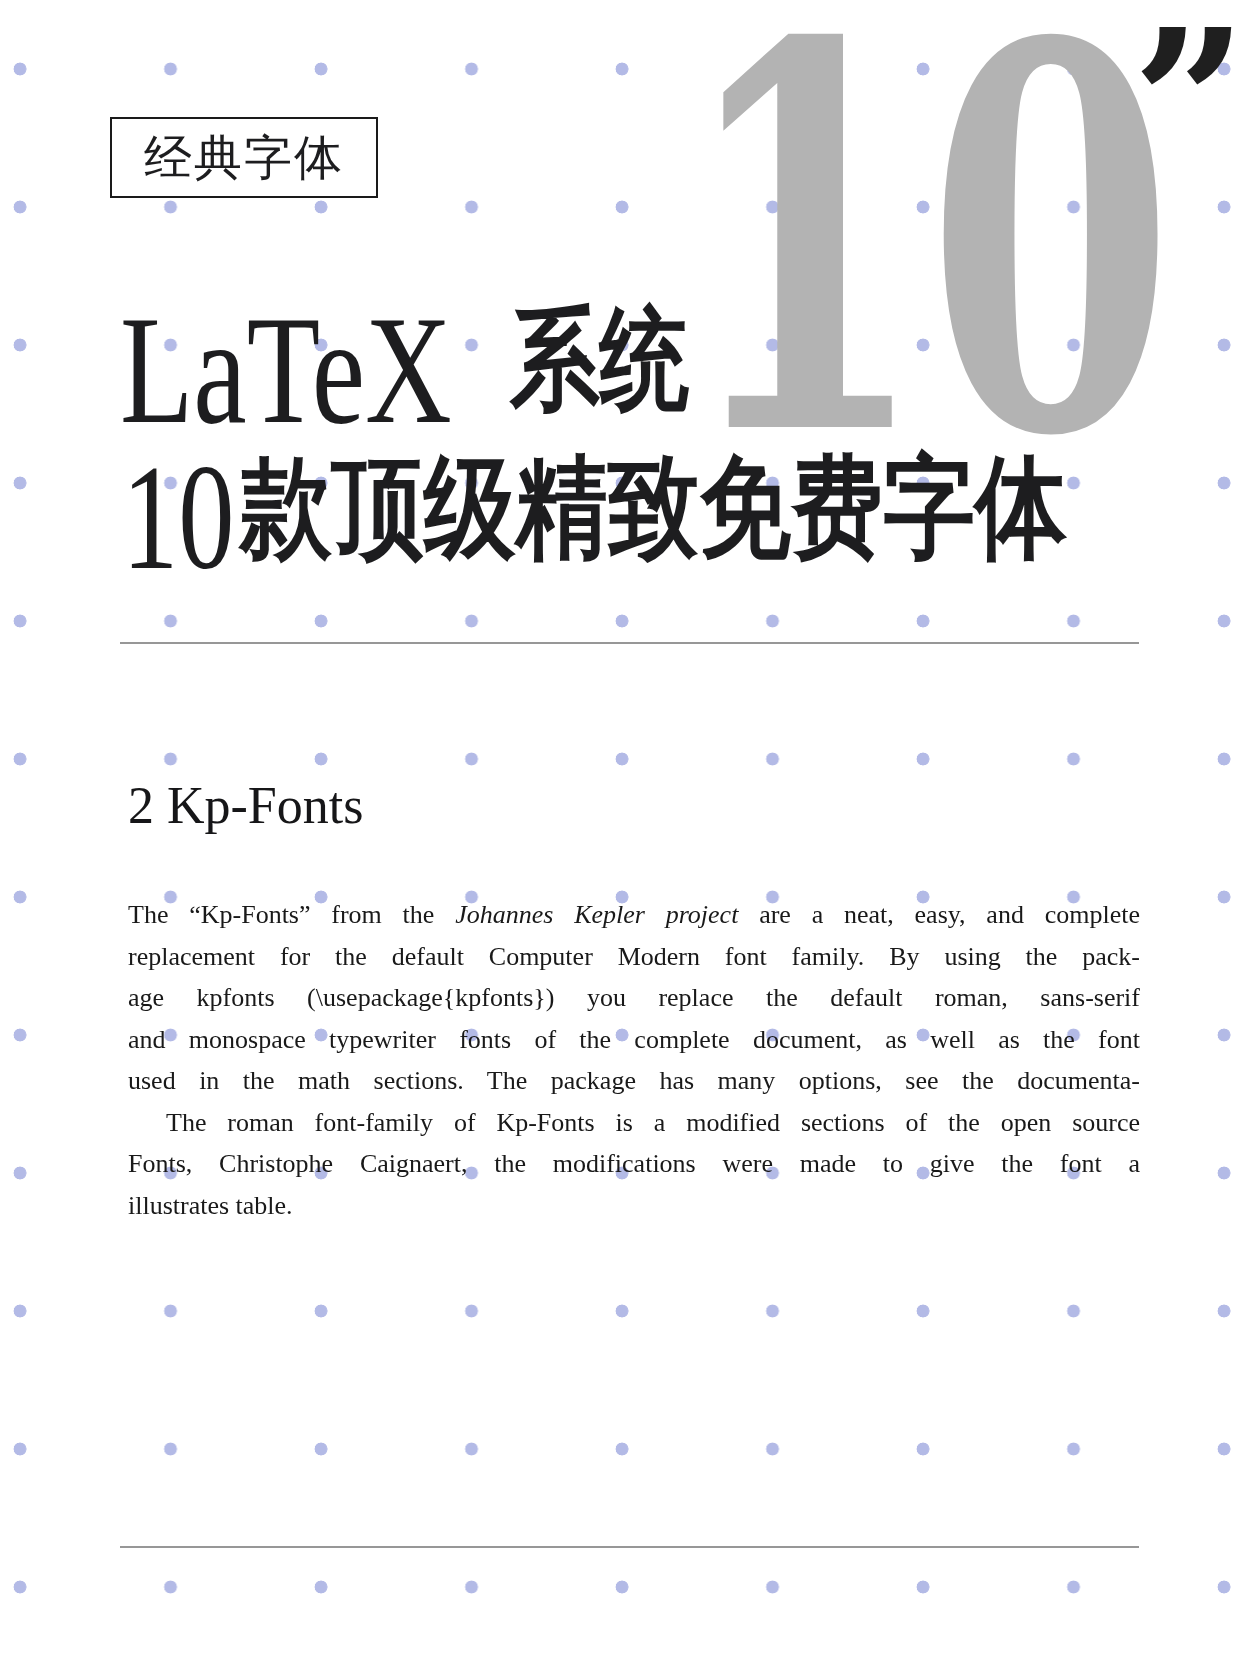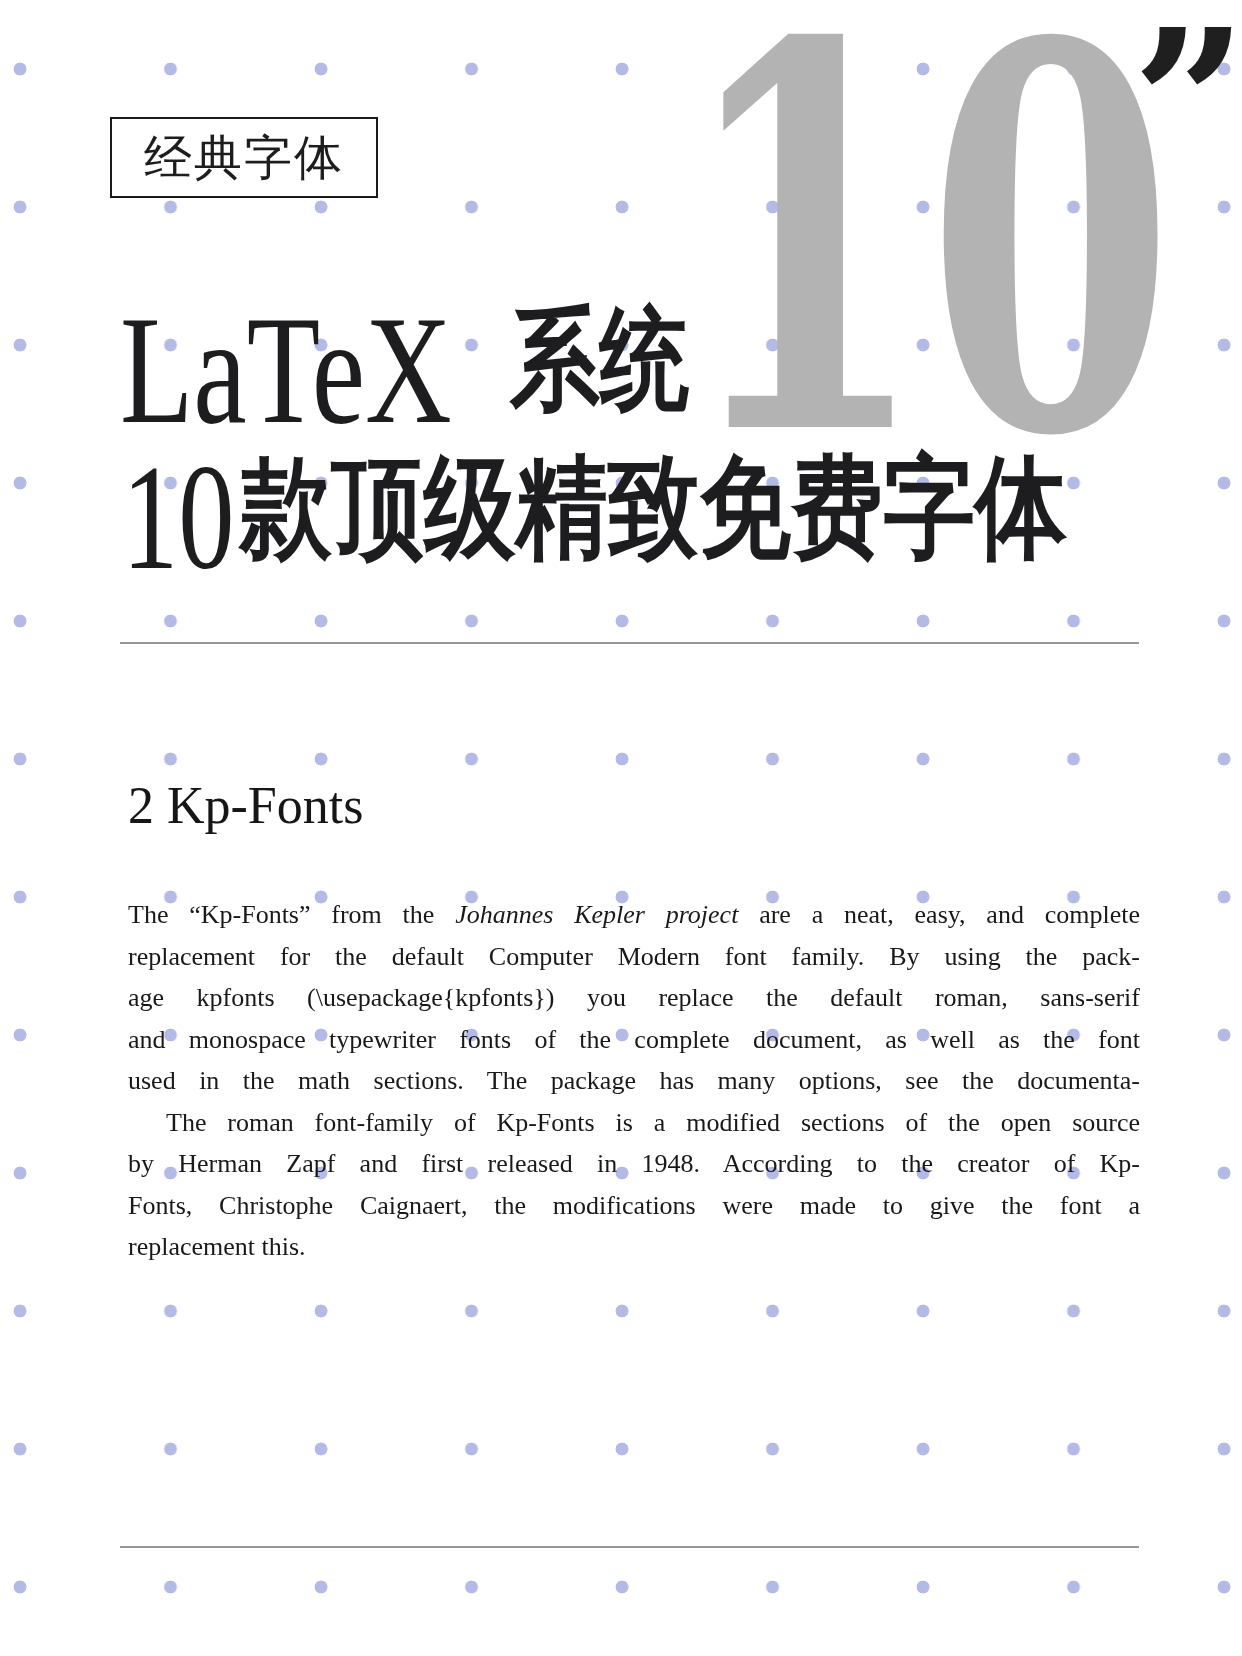--- a/index.html
+++ b/index.html
@@ -134,16 +134,15 @@
 
 <div class="abs section-heading">2 Kp-Fonts</div>
 
 <div class="abs article">
     <div class="pline"><span>The “Kp-Fonts” from the </span><span class="it">Johannes Kepler project</span><span> are a neat, easy, and complete</span></div>
     <div class="pline"><span>replacement for the default Computer Modern font family. By using the pack-</span></div>
     <div class="pline"><span>age kpfonts (\usepackage{kpfonts}) you replace the default roman, sans-serif</span></div>
     <div class="pline"><span>and monospace typewriter fonts of the complete document, as well as the font</span></div>
     <div class="pline"><span>used in the math sections. The package has many options, see the documenta-</span></div>
     <div class="pline pindent"><span>The roman font-family of Kp-Fonts is a modified sections of the open source</span></div>
-    <div class="pline"><span>by Herman Zapf and first released in 1948. According to the creator of Kp-</span></div>
     <div class="pline"><span>Fonts, Christophe Caignaert, the modifications were made to give the font a</span></div>
-    <div class="pline plast"><span>replacement this.</span></div>
+    <div class="pline plast"><span>illustrates table.</span></div>
   </div>
 
 </body></html>

